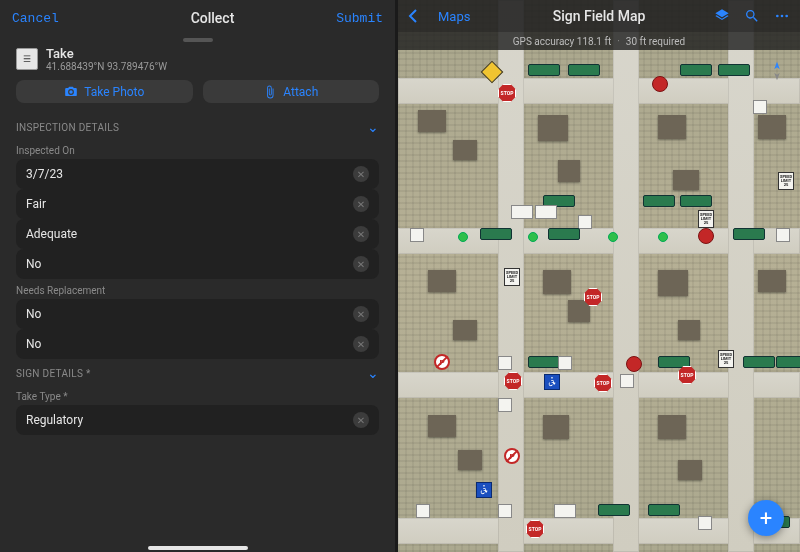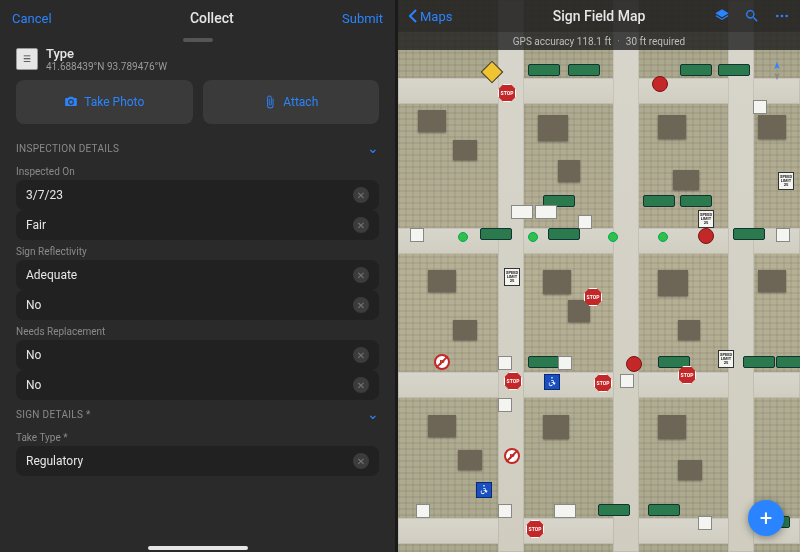--- a/index.html
+++ b/index.html
@@ -1,31 +1,31 @@
 <!DOCTYPE html>
 <html><head>
 <meta charset="utf-8">
 <style>
   * { box-sizing: border-box; margin: 0; padding: 0; font-family: -apple-system, BlinkMacSystemFont, "Segoe UI", Roboto, sans-serif; }
   body { width: 800px; height: 552px; background: #1a1a1a; display: flex; overflow: hidden; position: relative; }
   
   
   .form-panel { width: 395px; height: 552px; background: #2a2a2a; display: flex; flex-direction: column; }
   .form-header { height: 36px; display: flex; align-items: center; justify-content: space-between; padding: 0 12px; background: #2a2a2a; }
-  .hdr-btn { color: #2a84ff; font-size: 13px; cursor: pointer; }
+  .hdr-btn { color: #2a84ff; font-size: 13px; cursor: pointer; font-family: Liberation Mono, monospace; }
   .hdr-title { color: #e6e6e6; font-size: 14px; font-weight: 500; margin-left: 30px; }
   .drag-handle { width: 30px; height: 4px; background: #555; border-radius: 2px; margin: 2px auto 0; }
   
   .feature-row { display: flex; align-items: center; gap: 8px; padding: 4px 16px 8px; }
   .feature-icon { width: 22px; height: 22px; background: #e6e6e6; border: 1px solid #999; display: flex; align-items: center; justify-content: center; font-size: 9px; color:#333; border-radius:2px; }
   .feature-meta .ftitle { color: #e6e6e6; font-size: 13px; font-weight: 500; }
   .feature-meta .fcoord { color: #9a9a9a; font-size: 10px; }
   
   .action-row { display: flex; gap: 10px; padding: 0 16px 10px; }
-  .act-btn { flex: 1; background: #3a3a3a; border-radius: 8px; height: 44px; display: flex; align-items: center; justify-content: center; gap: 6px; color: #2a84ff; font-size: 12px; cursor: pointer; }
+  .act-btn { flex: 1; background: #3a3a3a; border-radius: 8px; height: 23px; display: flex; align-items: center; justify-content: center; gap: 6px; color: #2a84ff; font-size: 12px; cursor: pointer; }
   .act-btn svg { width: 14px; height: 14px; fill: #2a84ff; }
   
   .form-scroll { flex: 1; overflow-y: auto; padding: 0 16px 20px; }
   .form-scroll::-webkit-scrollbar { width: 0; }
   
   .sect-hdr { display: flex; justify-content: space-between; align-items: center; color: #8a8a8a; font-size: 10px; padding: 6px 0 4px; letter-spacing: .3px; }
   .sect-hdr .chev { color: #2a84ff; font-size: 14px; }
   
   .field-label { color: #8a8a8a; font-size: 10px; padding: 6px 0 3px; }
   .field-box { background: #212121; border-radius: 8px; height: 30px; display: flex; align-items: center; justify-content: space-between; padding: 0 10px; }
@@ -41,21 +41,21 @@
     repeating-linear-gradient(0deg, rgba(0,0,0,0.06) 0 2px, transparent 2px 6px),
     repeating-linear-gradient(90deg, rgba(0,0,0,0.05) 0 2px, transparent 2px 7px),
     linear-gradient(180deg,#a9a68c,#b6b095,#aba88e);
   }
   .road-h, .road-v { position: absolute; background: linear-gradient(#d8d6cc,#d0cdc0); box-shadow: inset 0 0 0 1px rgba(0,0,0,.08); }
   .road-h { height: 26px; left:0; right:0; }
   .road-v { width: 26px; top:0; bottom:0; }
   .house { position:absolute; background:#6d6556; box-shadow: 0 1px 2px rgba(0,0,0,.4); }
   
   .map-hdr { position: absolute; top:0; left:0; right:0; height: 32px; background: rgba(30,30,30,.88); display: flex; align-items: center; justify-content: space-between; padding: 0 10px; z-index: 20; }
-  .map-hdr .back { color: #2a84ff; font-size: 13px; display:flex; align-items:center; gap:2px; cursor: pointer; }
+  .map-hdr .back { color: #2a84ff; font-size: 13px; display:flex; align-items:center; gap:20px; cursor: pointer; }
   .map-hdr .mtitle { color: #e6e6e6; font-size: 14px; font-weight: 500; position:absolute; left:50%; transform:translateX(-50%); }
   .map-hdr .tools { display: flex; gap: 14px; }
   .map-hdr .tools svg { width: 16px; height: 16px; fill: #2a84ff; cursor: pointer; }
   
   .gps-bar { position: absolute; top: 32px; left:0; right:0; height: 18px; background: rgba(30,30,30,.8); color: #bcbcbc; font-size: 10px; display:flex; align-items:center; justify-content:center; gap:6px; z-index:20;}
   .gps-bar .dot { opacity:.6; }
   
   .compass { position:absolute; top:60px; right:12px; width:22px; height:22px; z-index:20; cursor:pointer; }
   .compass svg { width:100%; height:100%; }
   
@@ -83,21 +83,21 @@
   <div class="form-header">
     <span class="hdr-btn">Cancel</span>
     <span class="hdr-title">Collect</span>
     <span class="hdr-btn">Submit</span>
   </div>
   <div class="drag-handle"></div>
 
   <div class="feature-row">
     <div class="feature-icon">☰</div>
     <div class="feature-meta">
-      <div class="ftitle">Type</div>
+      <div class="ftitle">Take</div>
       <div class="fcoord">41.688439°N  93.789476°W</div>
     </div>
   </div>
 
   <div class="action-row">
     <div class="act-btn">
       <svg viewBox="0 0 24 24">
           <path d="M12 15a3 3 0 100-6 3 3 0 000 6zm8-10h-3l-2-2H9L7 5H4a2 2 0 00-2 2v10a2 2 0 002 2h16a2 2 0 002-2V7a2 2 0 00-2-2zm-8 12a5 5 0 110-10 5 5 0 010 10z"></path>
         </svg>
       <span>Take Photo</span>
@@ -120,21 +120,20 @@
     <div class="field-box">
       <span class="val">3/7/23</span>
       <span class="clr">✕</span>
     </div>
 
     <div class="field-box">
       <span class="val">Fair</span>
       <span class="clr">✕</span>
     </div>
 
-    <div class="field-label">Sign Reflectivity</div>
     <div class="field-box">
       <span class="val">Adequate</span>
       <span class="clr">✕</span>
     </div>
 
     <div class="field-box">
       <span class="val">No</span>
       <span class="clr">✕</span>
     </div>
 

